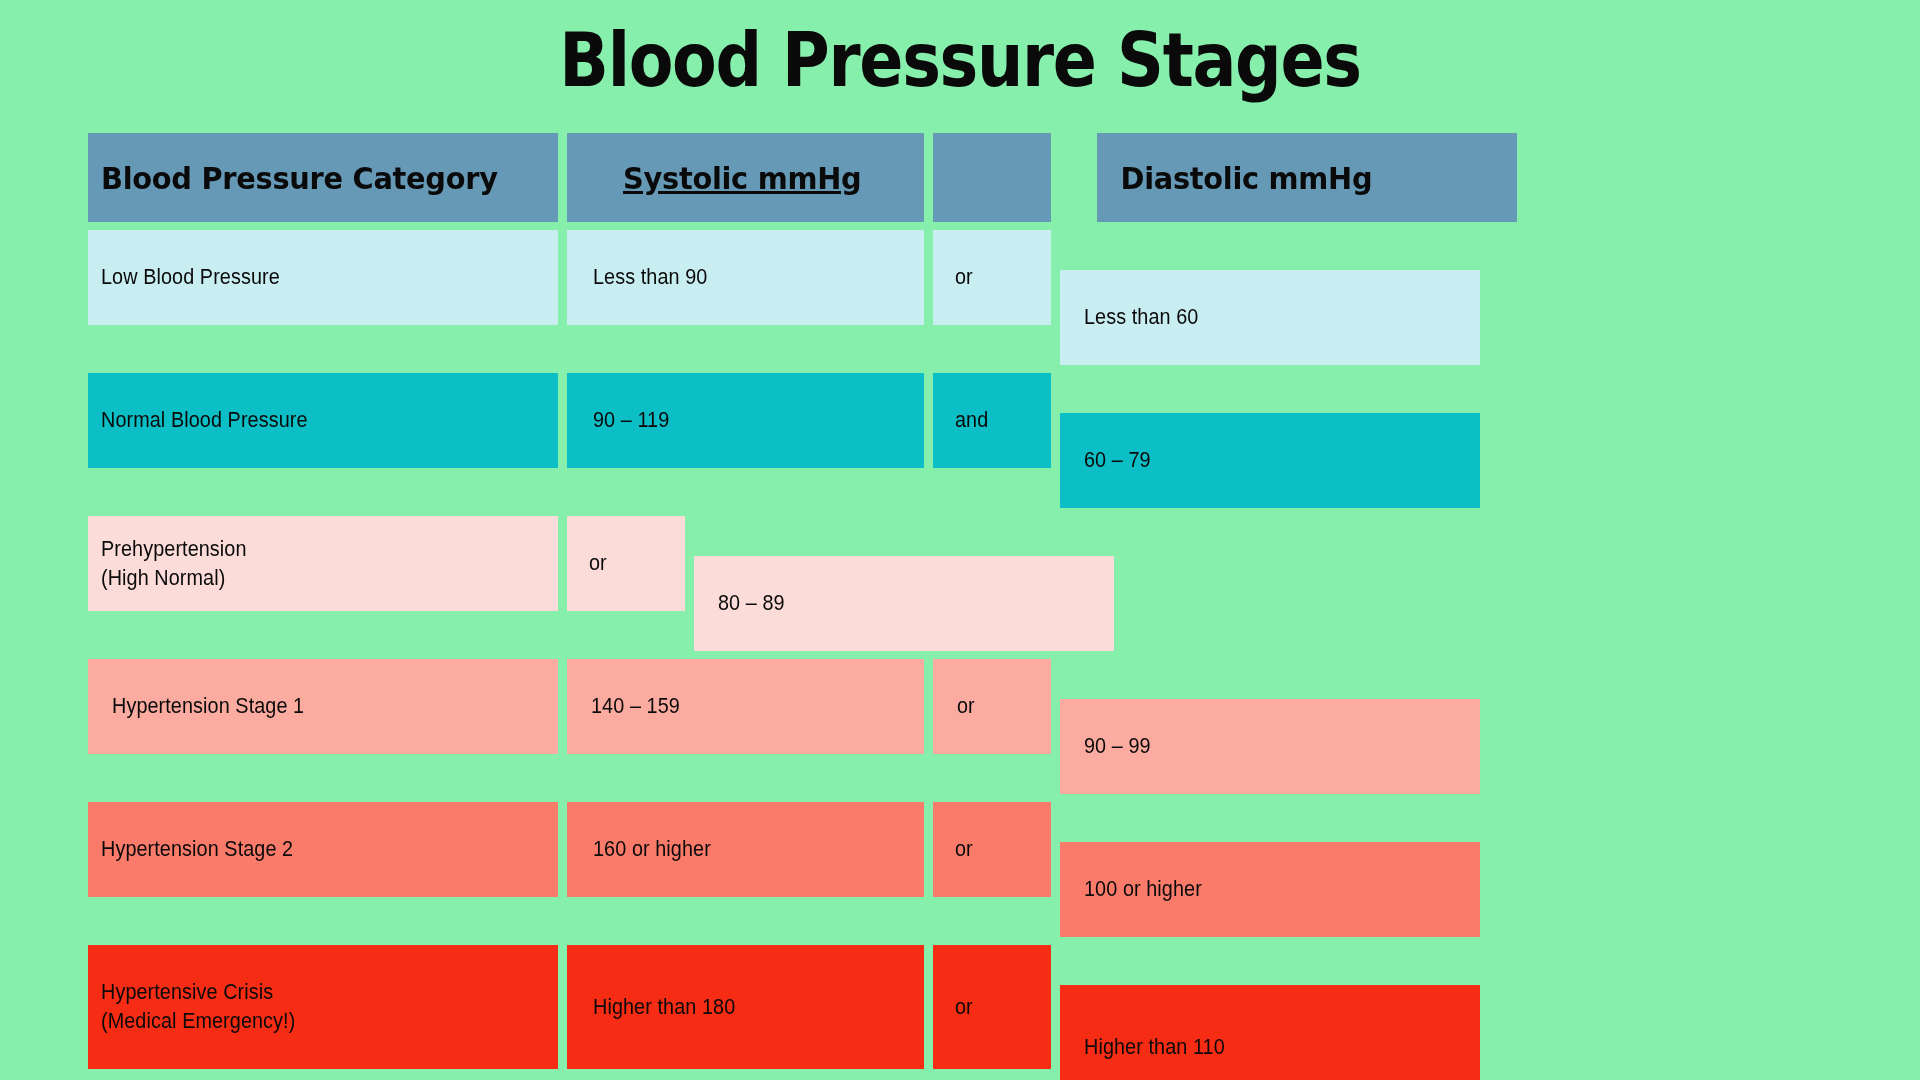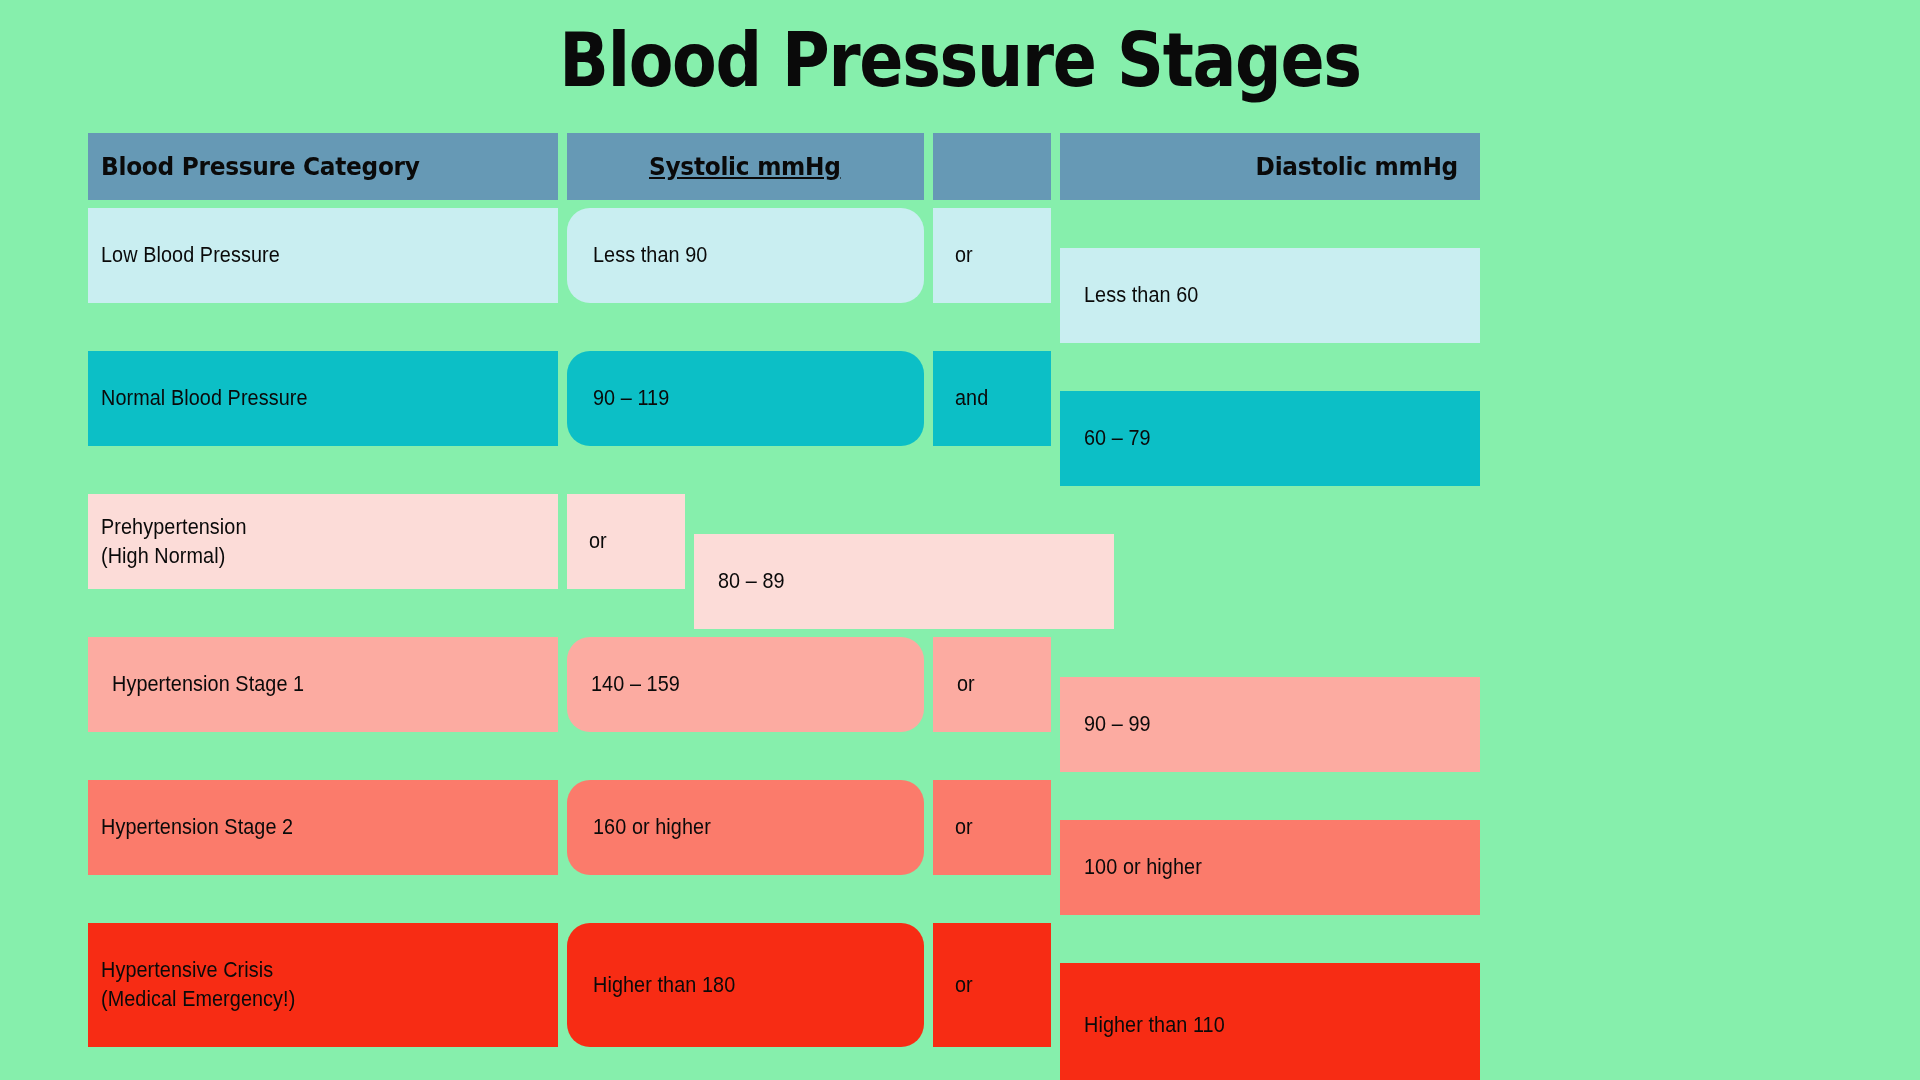--- a/index.html
+++ b/index.html
@@ -64,53 +64,53 @@
   }
 
   
   .c-cat  { width: 470px; flex: 0 0 470px; }
   .c-sys  { width: 357px; flex: 0 0 357px; }
   .c-con  { width: 118px; flex: 0 0 118px; }
   .c-dia  { width: 420px; flex: 0 0 420px; }
 
   
   .row-header .cell {
-    height: 67px;
+    height: 89px;
     background: #6699b5;
     font-family: "DejaVu Sans", sans-serif;
     font-weight: 700;
-    font-size: 25px;
+    font-size: 31px;
     letter-spacing: -0.3px;
     transform: none;
   }
   .row-header .c-cat  { justify-content: flex-start; padding-left: 13px; }
   .row-header .c-sys  { justify-content: center; padding-left: 26px; text-decoration: underline; }
   .row-header .c-con  { justify-content: center; }
-  .row-header .c-dia  { justify-content: flex-end; }
+  .row-header .c-dia  { justify-content: flex-start; margin-left: 37px; }
 
   .row-header .hdr-txt {
     display: inline-block;
     transform: scaleX(0.93);
     transform-origin: left center;
     white-space: nowrap;
   }
   .row-header .c-con .hdr-txt,
   .row-header .c-dia .hdr-txt { transform-origin: center center; }
 
   
   .row-body .cell {
     height: 95px;
     font-family: "Liberation Sans", sans-serif;
     font-weight: 400;
     font-size: 22px;
     letter-spacing: 0.1px;
     line-height: 1.22;
   }
   .row-body .c-cat { justify-content: flex-start; padding-left: 13px; }
-  .row-body .c-sys { justify-content: flex-start; padding-left: 26px; border-radius: 23px; }
+  .row-body .c-sys { justify-content: flex-start; padding-left: 26px; }
   .row-body .c-con { justify-content: flex-start; padding-left: 22px; }
   .row-body .c-dia { justify-content: flex-start; padding-left: 24px; margin-top: 40px; }
 
   .body-txt {
     display: block;
     transform: scaleX(0.9);
     transform-origin: left center;
     white-space: pre-line;
   }
 

